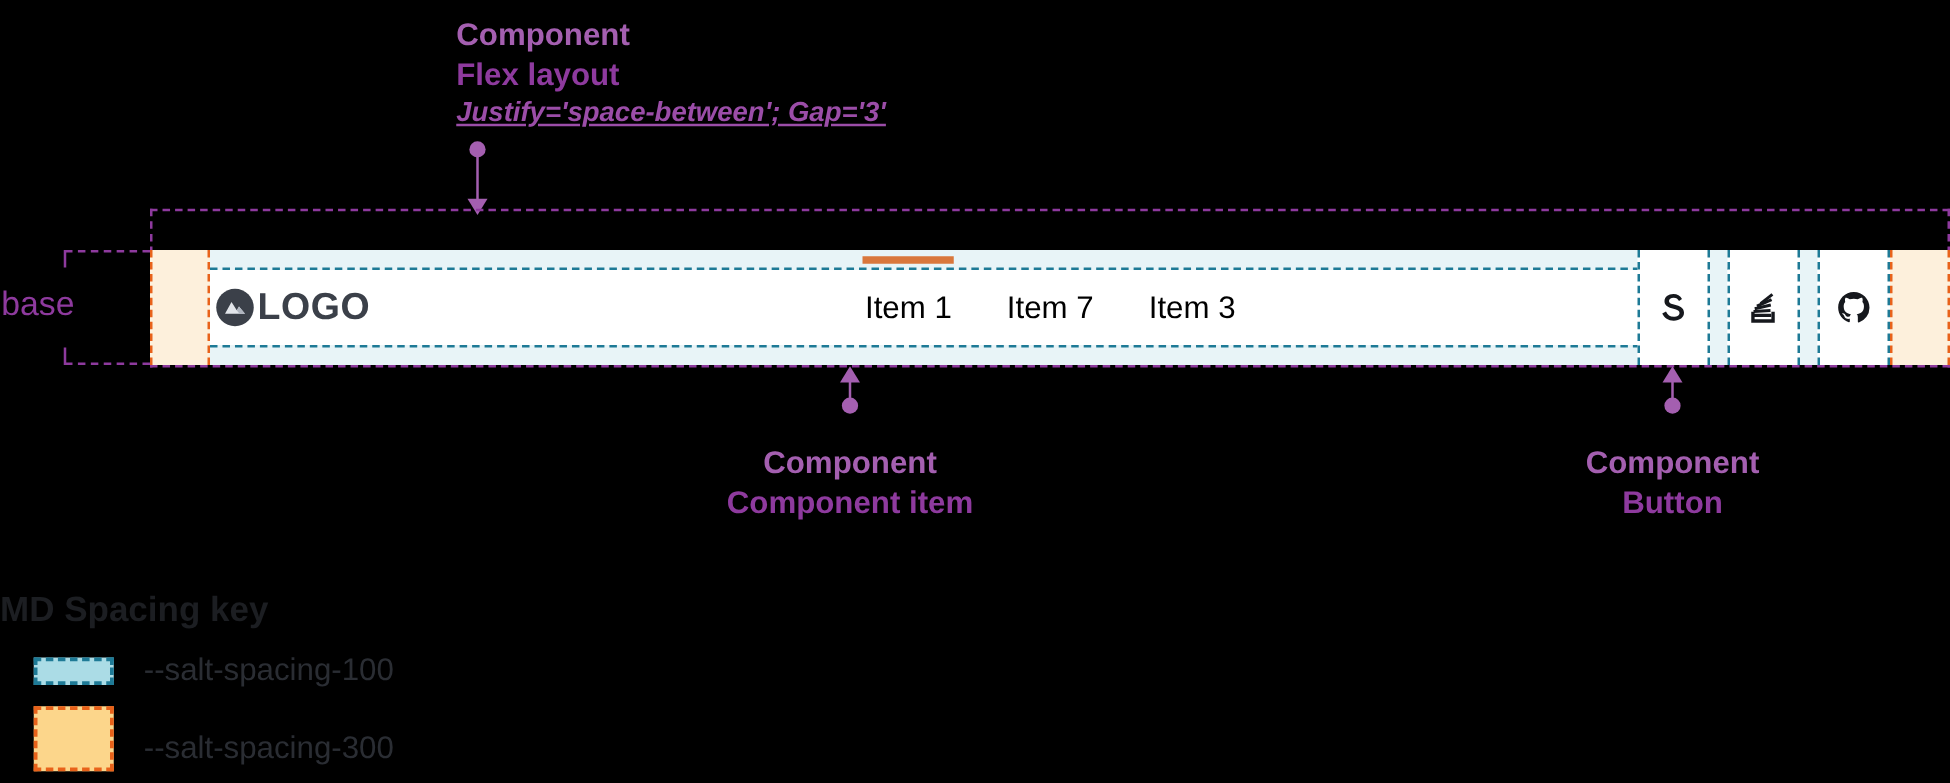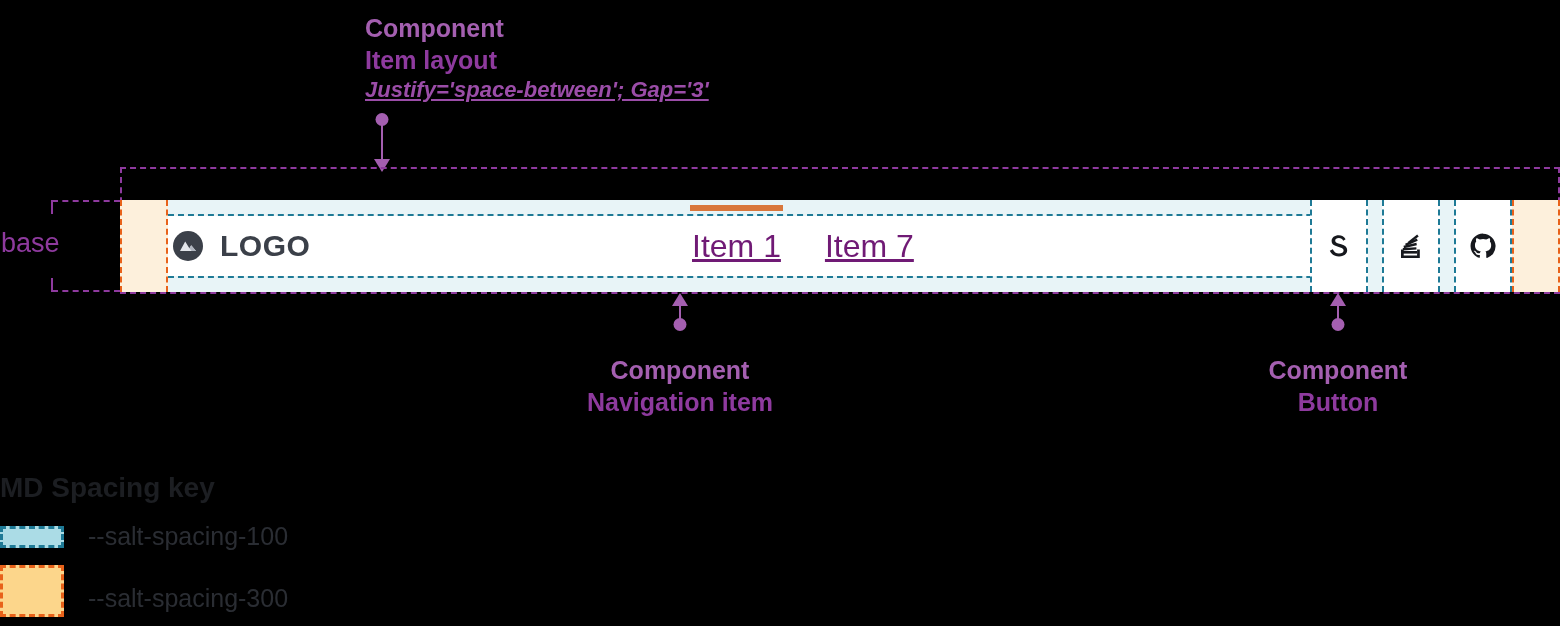--- a/index.html
+++ b/index.html
@@ -126,21 +126,21 @@
     background: #E8F4F7;
     box-sizing: border-box;
   }
   .band-100.top    { top: 0;    border-bottom: 2px dashed #1E7A96; }
   .band-100.bottom { bottom: 0; border-top: 2px dashed #1E7A96; }
 
   
   .logo-group {
     display: flex;
     align-items: center;
-    gap: 16px;
+    gap: 2px;
     margin-left: 4px;
     position: relative;
     z-index: 3;
   }
   .logo-mark {
     width: 32px;
     height: 32px;
     display: block;
   }
   .logo-text {
@@ -156,27 +156,26 @@
     left: 520px;
     top: 0;
     bottom: 0;
     display: flex;
     align-items: center;
     gap: 36px;
     z-index: 3;
   }
   .nav-item {
     position: relative;
-    font-size: 32px;
-    color: #701a75;
+    font-size: 25px;
+    color: #000000;
     padding: 0 4px;
     height: 100%;
     display: flex;
     align-items: center;
-    text-decoration: underline;
   }
   .nav-item .active-bar {
     position: absolute;
     top: 5px;
     left: 2px;
     right: 2px;
     height: 6px;
     background: #D9773C;
   }
 
@@ -256,20 +255,21 @@
   #spacing-key-title {
     font-size: 28px;
     font-weight: 700;
     color: #1C1E22;
     margin-left: 0;
   }
   .key-row {
     display: flex;
     align-items: center;
     margin-top: 18px;
+    padding-left: 27px;
   }
   .key-swatch {
     width: 64px;
     height: 22px;
     box-sizing: border-box;
     margin-left: 0;
   }
   .key-swatch.s100 {
     background: #ABDCE6;
     border: 3px dashed #1E7A96;
@@ -285,21 +285,21 @@
     color: #2A2D33;
   }
   .key-row.r300 { margin-top: 14px; align-items: flex-end; }
   .key-row.r300 .key-label { position: relative; top: -4px; }
 </style>
 </head>
 <body>
 
 <div class="anno" id="anno-flex" style="left:365px; top:12px;">
   <div class="anno-kind">Component</div>
-  <div class="anno-name">Item layout</div>
+  <div class="anno-name">Flex layout</div>
   <div class="anno-props">Justify='space-between'; Gap='3'</div>
 </div>
 <div class="leader" style="left:374px; top:113px; width:16px; height:60px;">
   <div class="dot" style="top:0;"></div>
   <div class="stem" style="top:6px; height:42px;"></div>
   <div class="arrow-down" style="top:46px;"></div>
 </div>
 
 <div id="flex-container-outline"></div>
 
@@ -331,20 +331,23 @@
       <span class="logo-text">LOGO</span>
     </div>
 
     <nav class="nav-items">
       <div class="nav-item">
         <span class="active-bar"></span>
         <span>Item 1</span>
       </div>
       <div class="nav-item">
         <span>Item 7</span>
+      </div>
+      <div class="nav-item">
+        <span>Item 3</span>
       </div>
     </nav>
 
     <div class="actions">
       <div class="icon-btn">
         <span>
           <svg width="26" height="28" viewBox="0 0 26 28" aria-hidden="true">
             <path d="M19.6 7.2 C18.2 4.6 15.8 3.2 12.8 3.2 C8.6 3.2 5.6 5.6 5.6 9.0
                      C5.6 11.8 7.4 13.4 11.4 14.6 L14.2 15.4 C16.6 16.1 17.6 16.9 17.6 18.4
                      C17.6 20.2 15.8 21.4 13.0 21.4 C10.0 21.4 8.0 20.0 6.8 17.2
@@ -389,21 +392,21 @@
   <div class="pad-300"></div>
 </div>
 
 <div class="leader" style="left:672px; top:293px; width:16px; height:45px;">
   <div class="arrow-up" style="top:0;"></div>
   <div class="stem" style="top:11px; height:21px;"></div>
   <div class="dot" style="top:25px;"></div>
 </div>
 <div class="anno center" style="left:512px; top:354px; width:336px;">
   <div class="anno-kind">Component</div>
-  <div class="anno-name">Navigation item</div>
+  <div class="anno-name">Component item</div>
 </div>
 
 <div class="leader" style="left:1330px; top:293px; width:16px; height:45px;">
   <div class="arrow-up" style="top:0;"></div>
   <div class="stem" style="top:11px; height:21px;"></div>
   <div class="dot" style="top:25px;"></div>
 </div>
 <div class="anno center" style="left:1170px; top:354px; width:336px;">
   <div class="anno-kind">Component</div>
   <div class="anno-name">Button</div>

